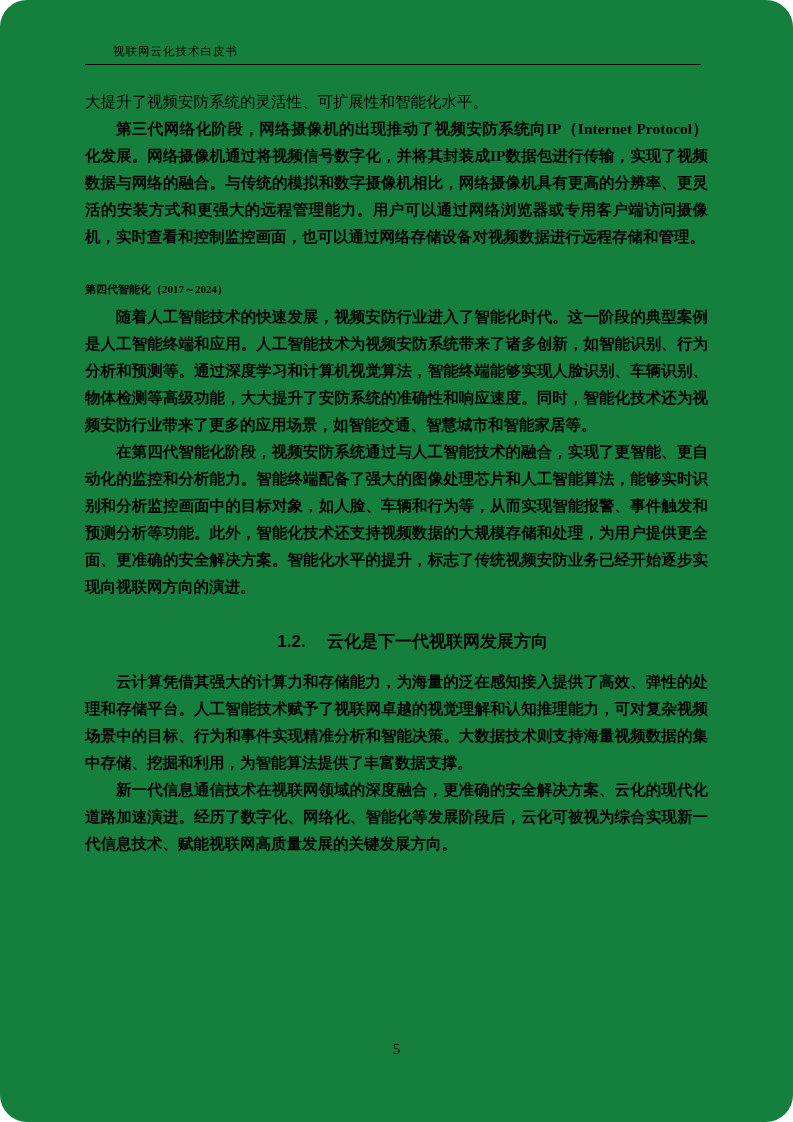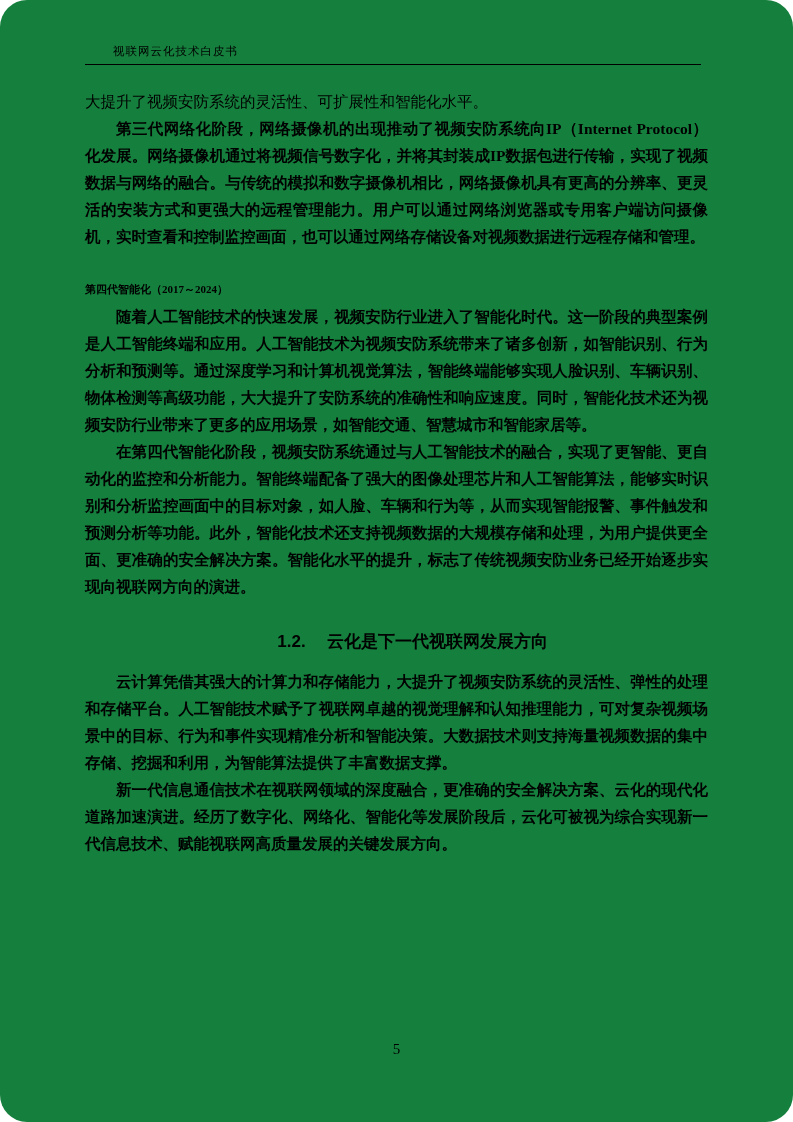--- a/index.html
+++ b/index.html
@@ -97,21 +97,21 @@
     <h3 class="subsection-heading">第四代智能化（2017～2024）</h3>
 
     <p class="para indent">随着人工智能技术的快速发展，视频安防行业进入了智能化时代。这一阶段的典型案例是人工智能终端和应用。人工智能技术为视频安防系统带来了诸多创新，如智能识别、行为分析和预测等。通过深度学习和计算机视觉算法，智能终端能够实现人脸识别、车辆识别、物体检测等高级功能，大大提升了安防系统的准确性和响应速度。同时，智能化技术还为视频安防行业带来了更多的应用场景，如智能交通、智慧城市和智能家居等。</p>
 
     <p class="para indent">在第四代智能化阶段，视频安防系统通过与人工智能技术的融合，实现了更智能、更自动化的监控和分析能力。智能终端配备了强大的图像处理芯片和人工智能算法，能够实时识别和分析监控画面中的目标对象，如人脸、车辆和行为等，从而实现智能报警、事件触发和预测分析等功能。此外，智能化技术还支持视频数据的大规模存储和处理，为用户提供更全面、更准确的安全解决方案。智能化水平的提升，标志了传统视频安防业务已经开始逐步实现向视联网方向的演进。</p>
 
     <h2 class="section-heading">
       <span class="section-number">1.2.</span><span>云化是下一代视联网发展方向</span>
     </h2>
 
-    <p class="para indent">云计算凭借其强大的计算力和存储能力，大提升了视频安防系统的灵活性、弹性的处理和存储平台。人工智能技术赋予了视联网卓越的视觉理解和认知推理能力，可对复杂视频场景中的目标、行为和事件实现精准分析和智能决策。大数据技术则支持海量视频数据的集中存储、挖掘和利用，为智能算法提供了丰富数据支撑。</p>
+    <p class="para indent">云计算凭借其强大的计算力和存储能力，为海量的泛在感知接入提供了高效、弹性的处理和存储平台。人工智能技术赋予了视联网卓越的视觉理解和认知推理能力，可对复杂视频场景中的目标、行为和事件实现精准分析和智能决策。大数据技术则支持海量视频数据的集中存储、挖掘和利用，为智能算法提供了丰富数据支撑。</p>
 
     <p class="para indent">新一代信息通信技术在视联网领域的深度融合，更准确的安全解决方案、云化的现代化道路加速演进。经历了数字化、网络化、智能化等发展阶段后，云化可被视为综合实现新一代信息技术、赋能视联网高质量发展的关键发展方向。</p>
 
   </div>
 
   <div class="page-footer">
     <span>5</span>
   </div>
 
 </div>

